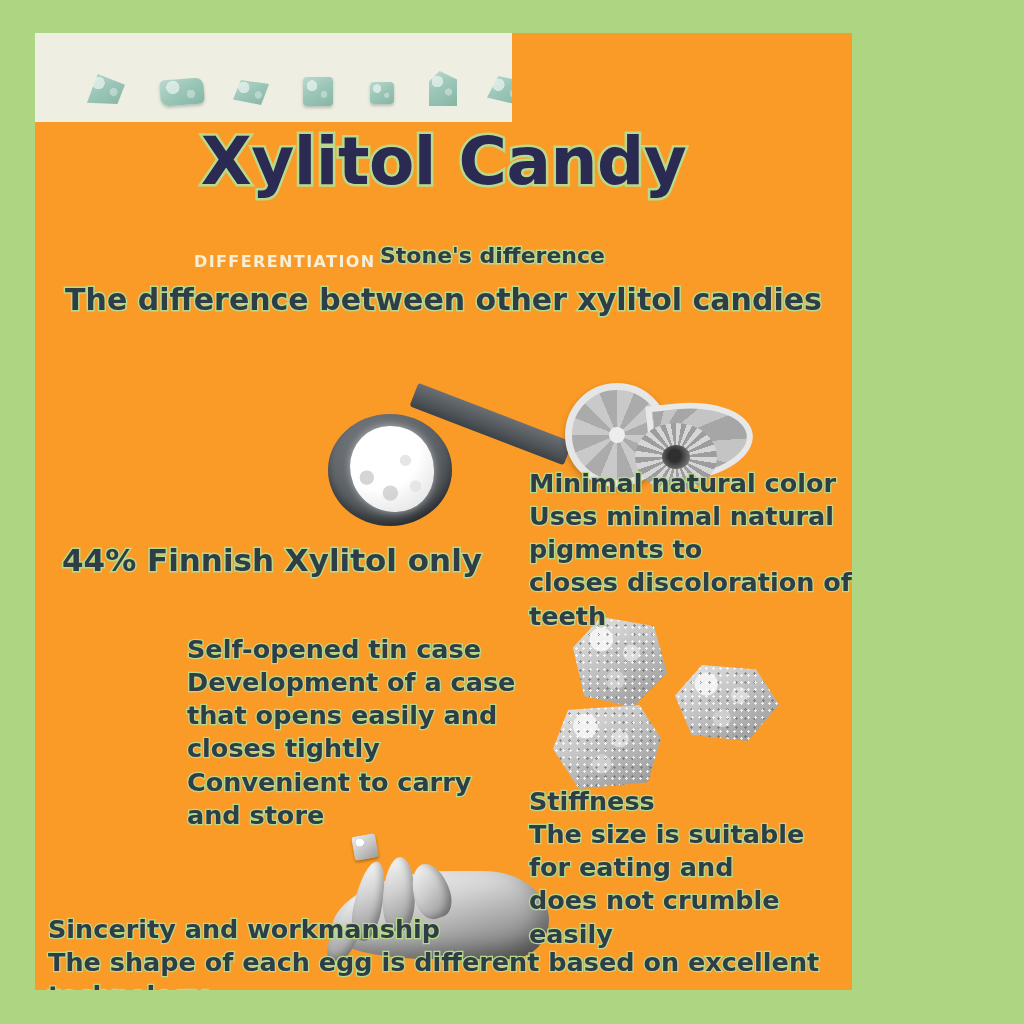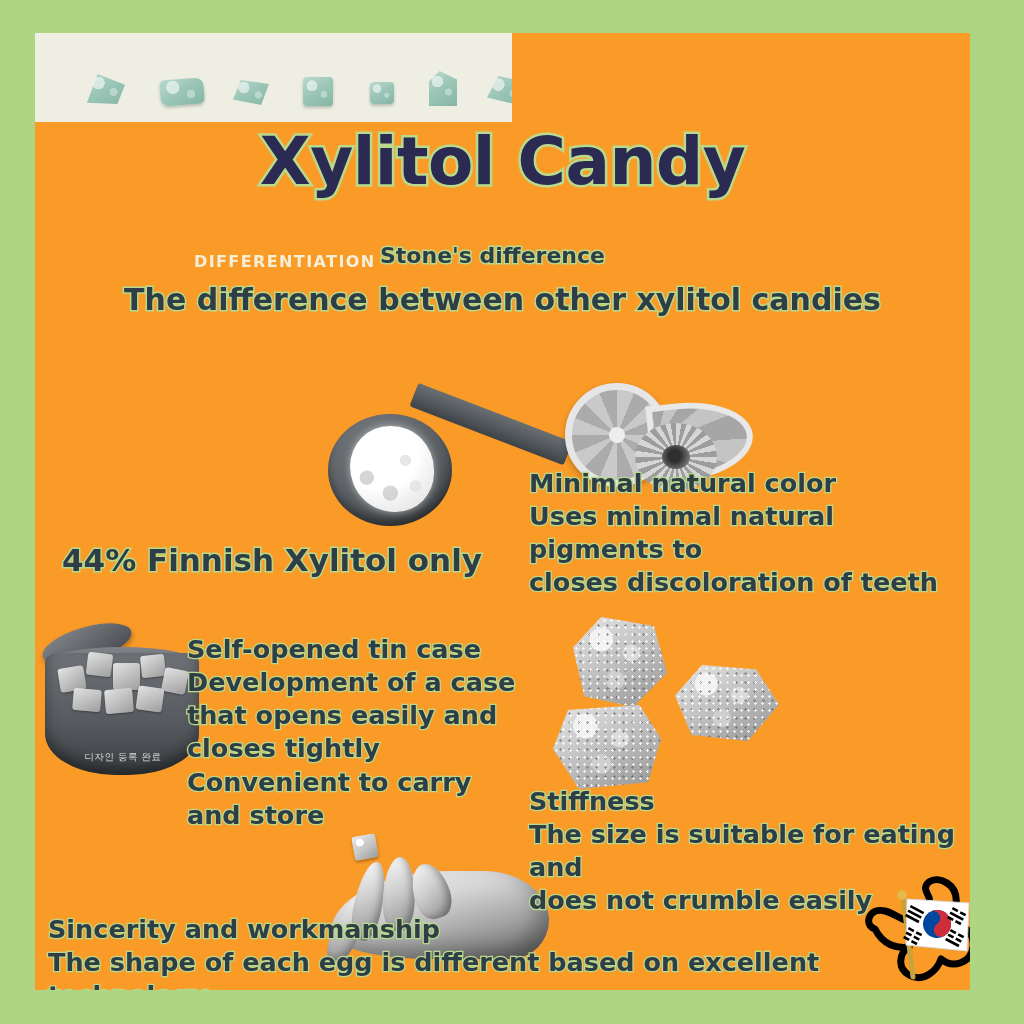--- a/index.html
+++ b/index.html
@@ -20,21 +20,21 @@
     position: relative;
     width: 1024px;
     height: 1024px;
     background: #aed581;           
     box-sizing: border-box;
   }
   #canvas {
     position: absolute;
     left: 35px;
     top: 33px;
-    width: 935px;
+    width: 817px;
     height: 957px;
     background: #fa9b28;           
     overflow: hidden;
   }
 
   
   #photo-strip {
     position: absolute;
     left: 0;
     top: 0;
@@ -384,36 +384,20 @@
 
     <div id="citrus" class="photo">
       <div class="slice-round"></div>
       <div class="slice-wedge"></div>
       <div class="flower">
         <div class="petals"></div>
         <div class="core"></div>
       </div>
     </div>
 
-    <div id="tin" class="photo">
-      <div class="lid"></div>
-      <div class="rim"></div>
-      <div class="body"></div>
-      <div class="cubes">
-        <div class="cube k1"></div>
-        <div class="cube k2"></div>
-        <div class="cube k3"></div>
-        <div class="cube k4"></div>
-        <div class="cube k5"></div>
-        <div class="cube k6"></div>
-        <div class="cube k7"></div>
-        <div class="cube k8"></div>
-      </div>
-      <div class="stamp">디자인 등록 완료</div>
-    </div>
 
     <div id="rocks" class="photo">
       <div class="rock r1"></div>
       <div class="rock r2"></div>
       <div class="rock r3"></div>
     </div>
 
     <div id="hand" class="photo">
       <div class="flicked"></div>
       <div class="palm"></div>

